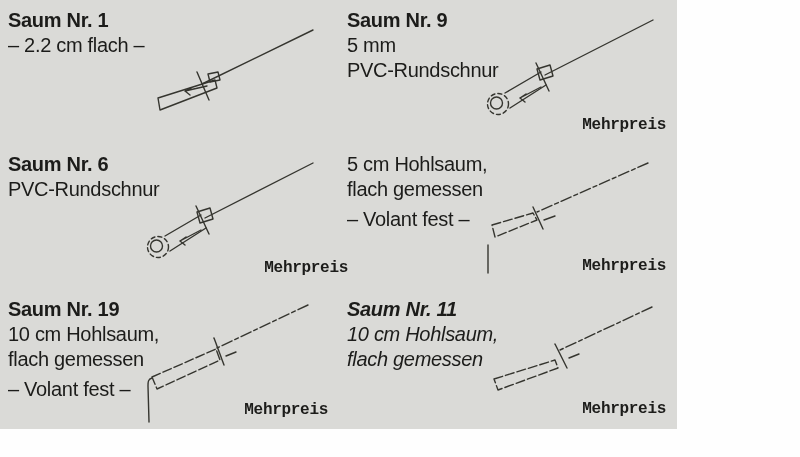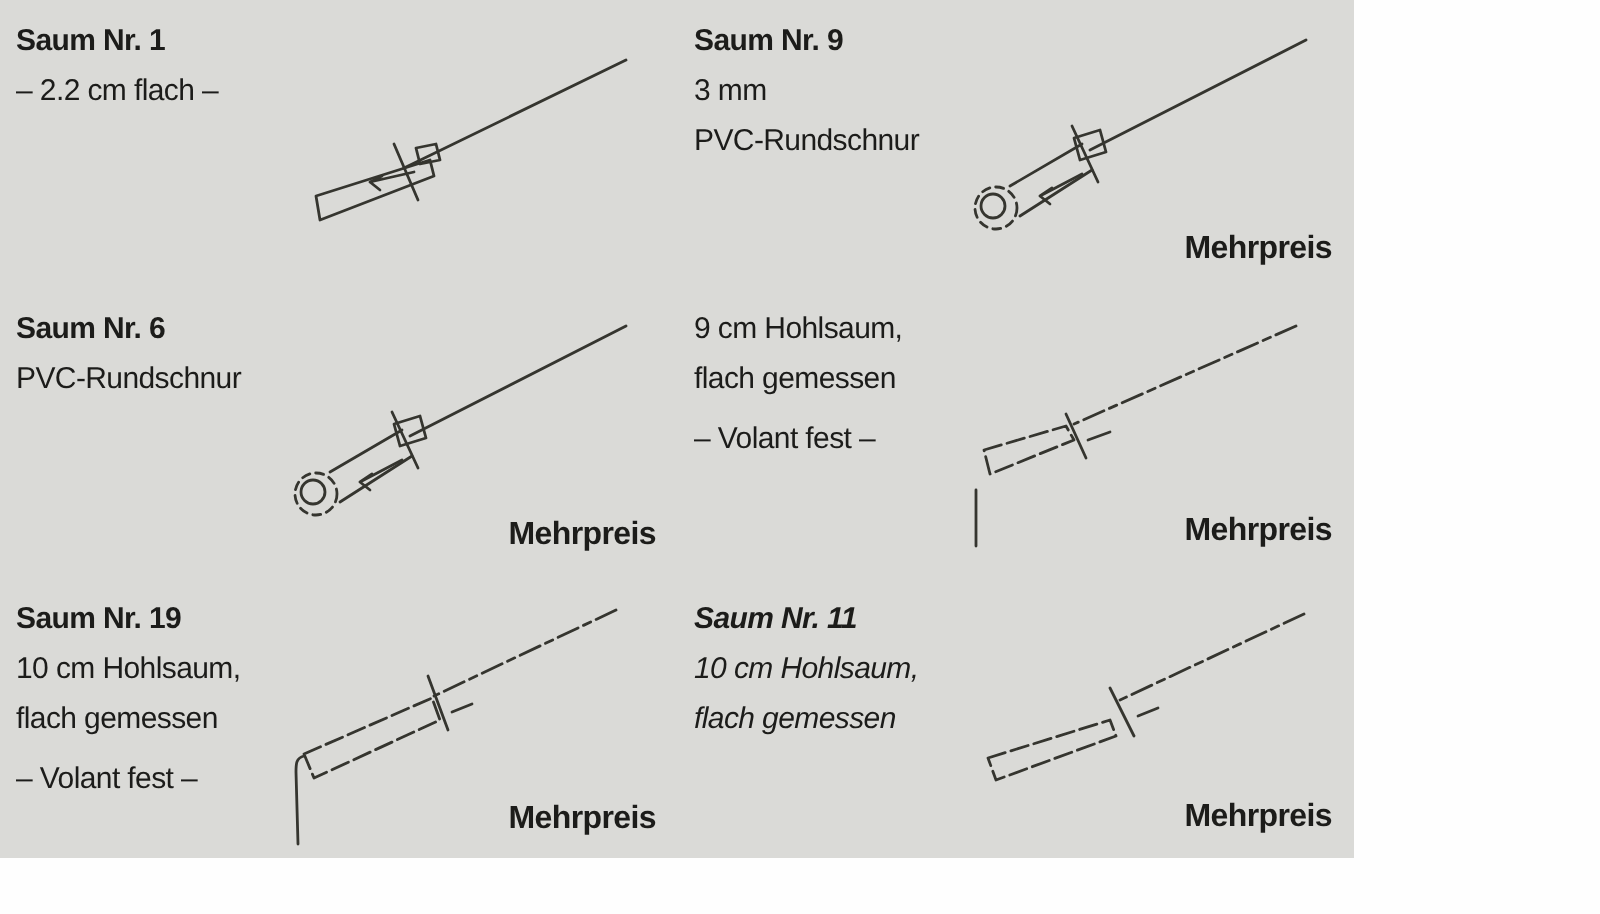--- a/index.html
+++ b/index.html
@@ -2,26 +2,26 @@
 <html><head>
 <meta charset="utf-8">
 <style>
   html,body{margin:0;padding:0;}
   body{
     width:800px;height:457px;background:#fefefe;position:relative;overflow:hidden;
     font-family:"Liberation Sans",sans-serif;
   }
   .panel{position:absolute;left:0;top:0;width:677px;height:429px;background:#dadad7;}
   .cell{position:absolute;}
-  .textblock{position:absolute;color:#1c1c1a;font-size:15px;line-height:25px;letter-spacing:-0.3px;}
+  .textblock{position:absolute;color:#1c1c1a;font-size:20px;line-height:25px;letter-spacing:-0.3px;}
   .title{font-weight:bold;}
   .note{font-weight:normal;margin-top:5px;}
   .mehrpreis{
     position:absolute;font-weight:bold;font-size:16px;line-height:18px;
-    color:#1c1c1a;letter-spacing:-0.3px;text-align:right;
+    color:#1c1c1a;letter-spacing:-0.3px;text-align:right;font-family:Liberation Mono, monospace;
   }
   svg{position:absolute;display:block;}
   svg path,svg circle{fill:none;stroke:#35352f;stroke-width:1.4;stroke-linecap:round;stroke-linejoin:round;}
   .dash-main{stroke-dasharray:11 3 4 3;}
   .dash-rect{stroke-dasharray:9 3;}
   .dash-circ{stroke-dasharray:4 3;}
 </style>
 </head>
 <body>
 
@@ -37,55 +37,55 @@
       <path d="M52,52 L64,80"></path>
       <path d="M13,78 L70,60 L72,68 L15,90 Z"></path>
       <path d="M63,54 L73,52 L75,60 L65,62 Z"></path>
       <path d="M40,71 L62,66 M40,71 L46,68 M40,71 L45,75"></path>
     </svg>
   </div>
 
   <div class="cell" style="left:338px;top:0;width:339px;height:143px;">
     <div class="textblock" style="left:9px;top:8px;">
       <div class="title">Saum Nr. 9</div>
-      <div class="line">3 mm</div>
+      <div class="line">5 mm</div>
       <div class="line">PVC-Rundschnur</div>
     </div>
     <svg style="left:137px;top:15px;" width="185" height="112" viewBox="0 0 185 112">
       <path d="M178,5 L70,60"></path>
       <path d="M61,48 L74,76"></path>
       <path d="M62,54 L75,50 L78,61 L65,65 Z"></path>
       <path d="M30,78 L66,57 M35,93 L71,70"></path>
       <path d="M45,83 L66,72 M45,83 L51,79 M45,83 L50,87"></path>
       <circle class="dash-circ" cx="23" cy="89" r="10.5"></circle>
       <circle cx="21.5" cy="88" r="6"></circle>
     </svg>
     <div class="mehrpreis" style="right:11px;top:116px;width:120px;">Mehrpreis</div>
   </div>
 
-  <div class="cell" style="left:0;top:143px;width:338px;height:145px;">
+  <div class="cell" style="left:0;top:143px;width:338px;height:145px;padding-left:20px;">
     <div class="textblock" style="left:8px;top:9px;">
       <div class="title">Saum Nr. 6</div>
       <div class="line">PVC-Rundschnur</div>
     </div>
     <svg style="left:135px;top:15px;" width="185" height="112" viewBox="0 0 185 112">
       <path d="M178,5 L70,60"></path>
       <path d="M61,48 L74,76"></path>
       <path d="M62,54 L75,50 L78,61 L65,65 Z"></path>
       <path d="M30,78 L66,57 M35,93 L71,70"></path>
       <path d="M45,83 L66,72 M45,83 L51,79 M45,83 L50,87"></path>
       <circle class="dash-circ" cx="23" cy="89" r="10.5"></circle>
       <circle cx="21.5" cy="88" r="6"></circle>
     </svg>
     <div class="mehrpreis" style="right:10px;top:116px;width:120px;">Mehrpreis</div>
   </div>
 
   <div class="cell" style="left:338px;top:143px;width:339px;height:145px;">
     <div class="textblock" style="left:9px;top:9px;">
-      <div class="line">9 cm Hohlsaum,</div>
+      <div class="line">5 cm Hohlsaum,</div>
       <div class="line">flach gemessen</div>
       <div class="note">– Volant fest –</div>
     </div>
     <svg style="left:142px;top:12px;" width="180" height="125" viewBox="0 0 180 125">
       <path class="dash-main" d="M168,8 L57,57"></path>
       <path d="M53,52 L63,74"></path>
       <path d="M64,65 L75,61"></path>
       <path class="dash-rect" d="M12,70 L53,58 L57,65 L15,82 Z"></path>
       <path d="M8,90 L8,118"></path>
     </svg>

